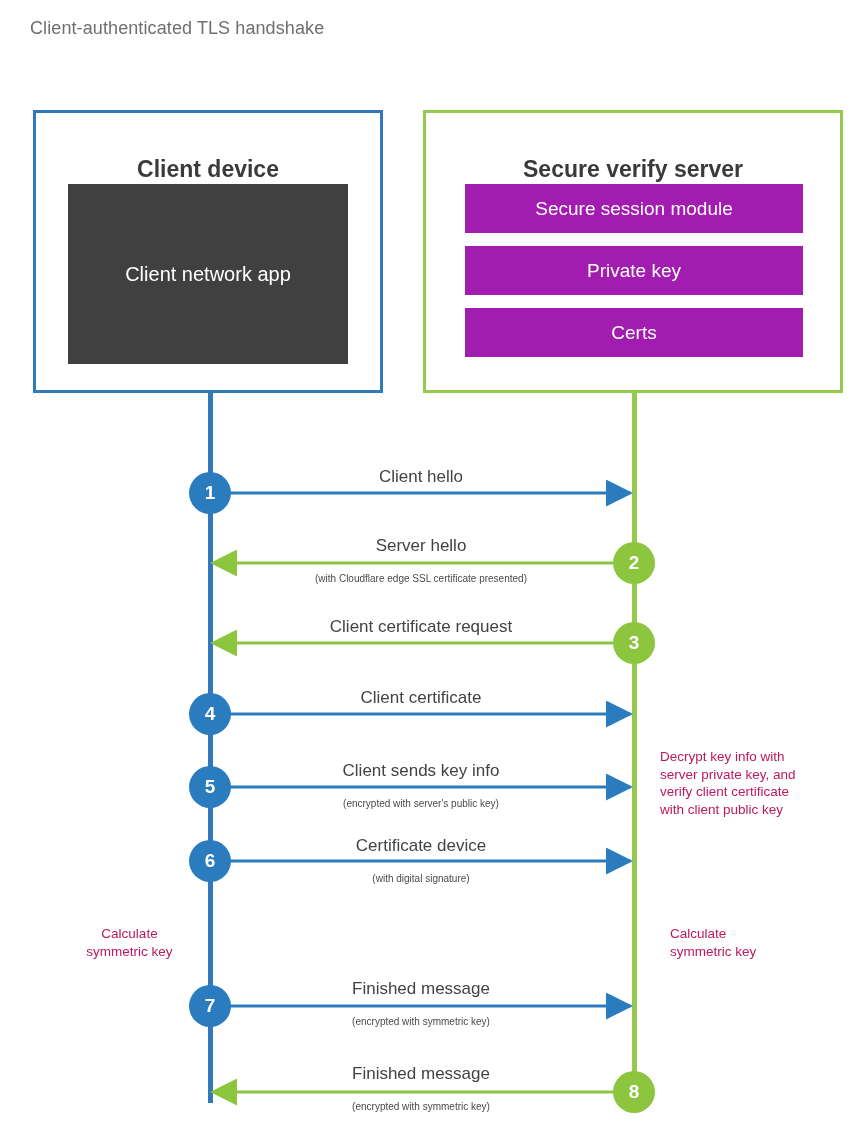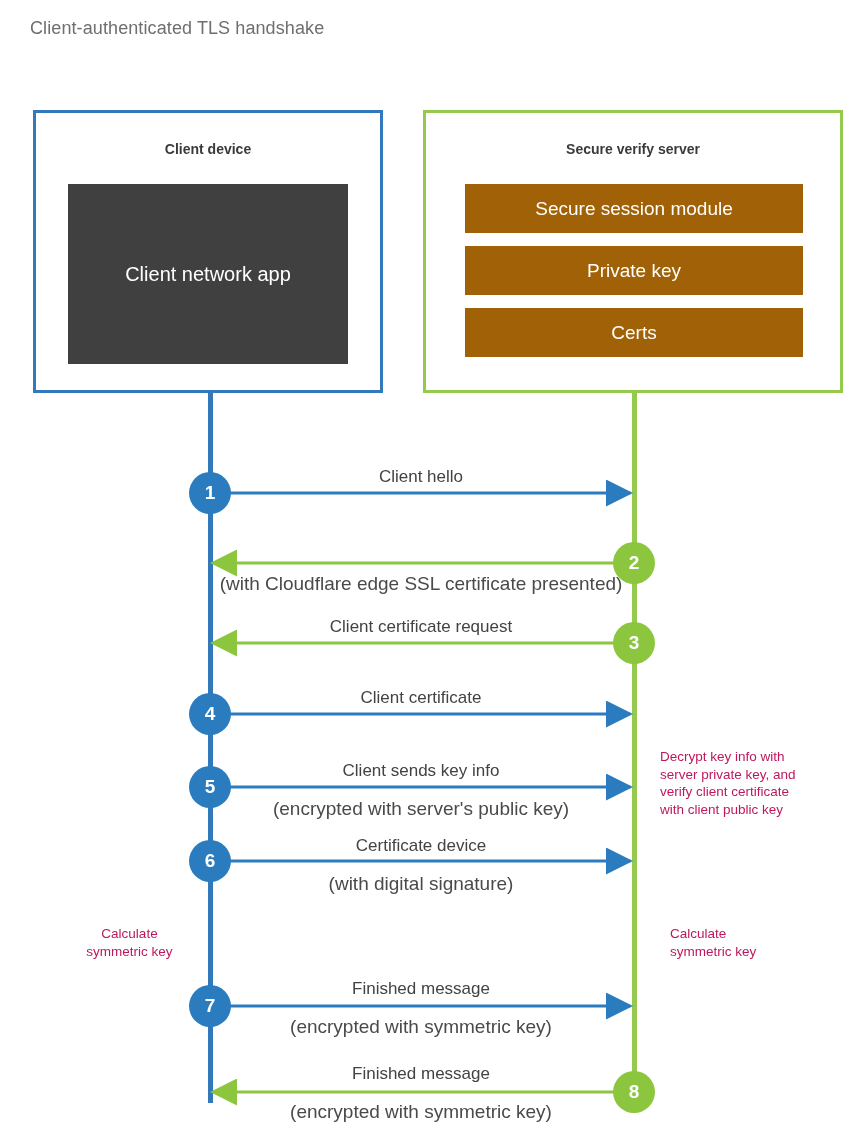--- a/index.html
+++ b/index.html
@@ -49,23 +49,23 @@
     left: 423px;
     top: 110px;
     width: 420px;
     height: 283px;
     border: 3px solid #96ca4f;
   }
   .party-title {
     position: absolute;
     left: 0;
     right: 0;
-    top: 28px;
-    text-align: center;
-    font-size: 14px;
+    top: 43px;
+    text-align: center;
+    font-size: 23px;
     font-weight: bold;
     color: #3a3a3a;
   }
 
   
   .client-app-block {
     position: absolute;
     left: 32px;
     top: 71px;
     width: 280px;
@@ -86,21 +86,21 @@
 
   
   .server-bars {
     position: absolute;
     left: 39px;
     top: 71px;
     width: 338px;
   }
   .server-bar {
     height: 49px;
-    background: #a16207;
+    background: #a21caf;
     margin-bottom: 13px;
     display: flex;
     align-items: center;
     justify-content: center;
     color: #ffffff;
     font-size: 19px;
     font-weight: 400;
   }
 
   
@@ -143,21 +143,21 @@
     position: absolute;
     text-align: center;
     color: #434343;
     font-size: 17px;
     white-space: nowrap;
   }
   .msg-sub {
     position: absolute;
     text-align: center;
     color: #4a4a4a;
-    font-size: 19px;
+    font-size: 10px;
     white-space: nowrap;
   }
 
   
   .side-note {
     position: absolute;
     color: #be185d;
     font-size: 13.5px;
     line-height: 17.5px;
   }
@@ -221,20 +221,21 @@
   <div class="step-circle green" style="left:613px; top:542px;">2</div>
   <div class="step-circle green" style="left:613px; top:622px;">3</div>
   <div class="step-circle blue" style="left:189px; top:693px;">4</div>
   <div class="step-circle blue" style="left:189px; top:766px;">5</div>
   <div class="step-circle blue" style="left:189px; top:840px;">6</div>
   <div class="step-circle blue" style="left:189px; top:985px;">7</div>
   <div class="step-circle green" style="left:613px; top:1071px;">8</div>
 
   <div class="msg-label" style="left:211px; top:467px; width:420px;">Client hello</div>
 
+  <div class="msg-label" style="left:211px; top:536px; width:420px;">Server hello</div>
   <div class="msg-sub" style="left:211px; top:573px; width:420px;">(with Cloudflare edge SSL certificate presented)</div>
 
   <div class="msg-label" style="left:211px; top:617px; width:420px;">Client certificate request</div>
 
   <div class="msg-label" style="left:211px; top:688px; width:420px;">Client certificate</div>
 
   <div class="msg-label" style="left:211px; top:761px; width:420px;">Client sends key info</div>
   <div class="msg-sub" style="left:211px; top:798px; width:420px;">(encrypted with server's public key)</div>
 
   <div class="msg-label" style="left:211px; top:836px; width:420px;">Certificate device</div>

